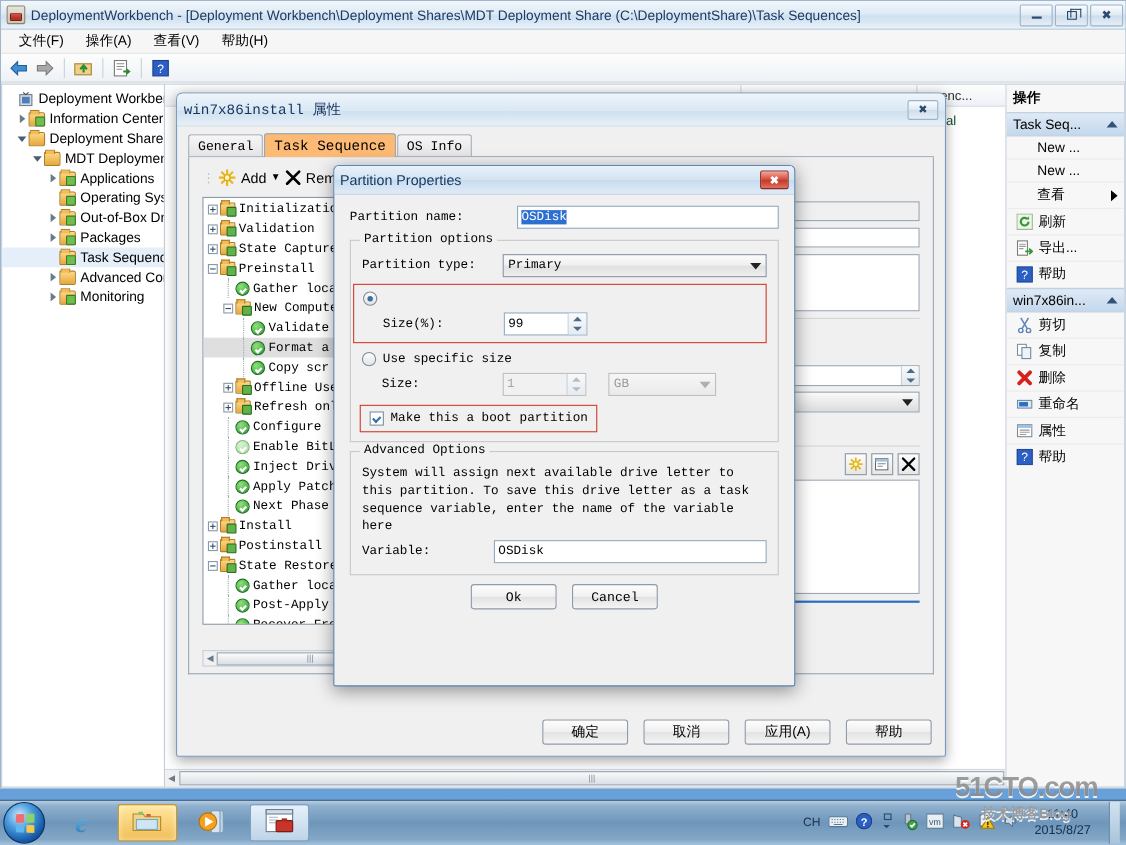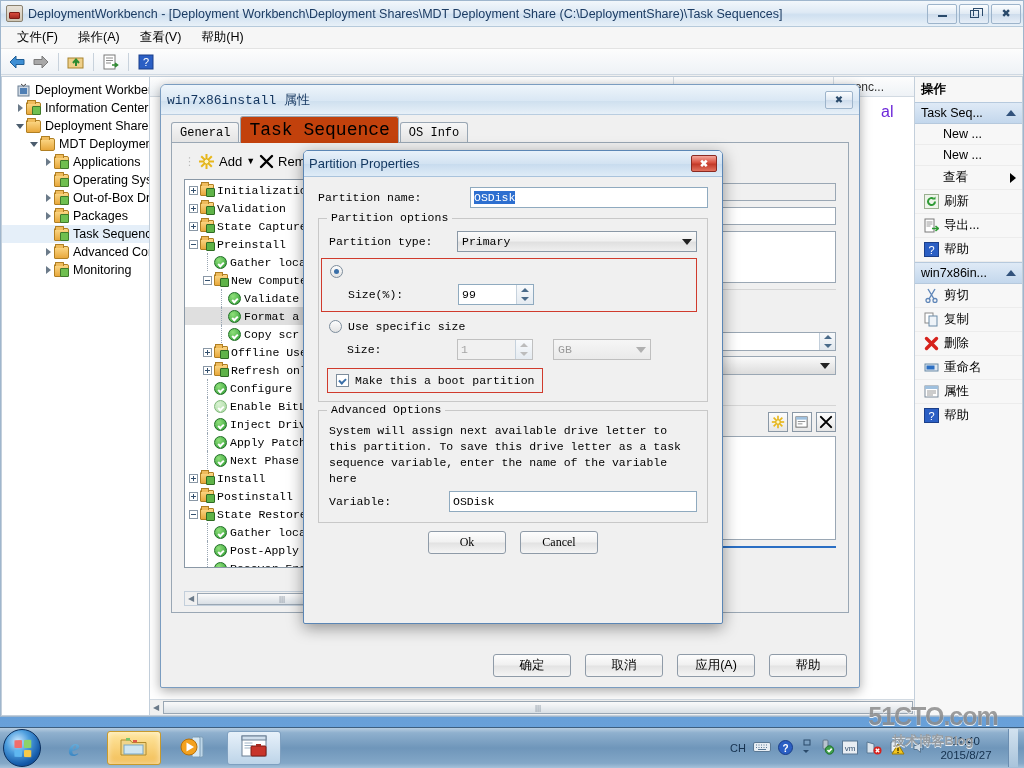--- a/index.html
+++ b/index.html
@@ -145,21 +145,21 @@
     display:flex;align-items:center;justify-content:center; color:#2a4a6b; font-size:10px;
   }
   #props-inner { position:absolute; left:0; top:30px; right:0; bottom:0; padding:6px 10px 10px 10px; }
   .tabstrip { display:flex; align-items:flex-end; height:22px; border-bottom:1px solid #9aa7b4; }
   .tab {
     font-family:"Liberation Mono", monospace; font-size:12px;
     padding:3px 8px 2px 8px; border:1px solid #9aa7b4; border-bottom:none;
     background: linear-gradient(180deg,#f6f6f6,#e4e4e4);
     margin-right:1px; border-radius:3px 3px 0 0; color:#000;
   }
-  .tab.active { background:#c2410c; position:relative; top:1px; padding-bottom:3px; font-size:18px;}
+  .tab.active { background:#fdba74; position:relative; top:1px; padding-bottom:3px; font-size:13px;}
   .tabpanel { border:1px solid #9aa7b4; border-top:none; background:#f0f0f0; height:470px; position:relative; padding:6px; }
 
   .ts-toolbar { display:flex; align-items:center; gap:4px; height:24px; padding-left:6px; font-size:13px;}
   .ts-tree-box { position:absolute; left:12px; top:36px; width:250px; bottom:44px; background:#fff; border:1px solid #8a98a6; overflow:hidden;}
   .tsrow { display:flex; align-items:center; height:18px; white-space:nowrap; font-family:"Liberation Mono", monospace; font-size:11.5px; }
   .tsrow.sel { background:#dfdfdf; }
   .tsexp { width:13px; flex:none; display:flex;align-items:center;justify-content:center; }
   .boxexp { width:9px;height:9px;border:1px solid #8a98a6;background:#fff;position:relative; }
   .boxexp:before{content:"";position:absolute;left:1px;top:3px;width:5px;height:1px;background:#33506e;}
   .boxexp.plus:after{content:"";position:absolute;left:3px;top:1px;width:1px;height:5px;background:#33506e;}
@@ -245,21 +245,21 @@
   .spin .btns div{flex:1;display:flex;align-items:center;justify-content:center;}
   .tri-up{width:0;height:0;border-left:4px solid transparent;border-right:4px solid transparent;border-bottom:4px solid #4a6b8a;}
   .tri-dn{width:0;height:0;border-left:4px solid transparent;border-right:4px solid transparent;border-top:4px solid #4a6b8a;}
   .spin.disabled { border-color:#c0c0c0; background:#f1f1f1; color:#a6a6a6;}
   .adv-text { line-height:16px; }
   .pp-buttons { display:flex; justify-content:center; gap:14px; margin-top:6px; }
   .pp-btn {
     width:78px; height:23px; border:1px solid #8f9ba8; border-radius:3px;
     background:linear-gradient(180deg,#fdfdfd,#f1f1f1 48%,#e2e2e2 52%,#f5f5f5);
     display:flex;align-items:center;justify-content:center;
-    font-family:Liberation Serif, serif; font-size:12px;
+    font-family:Liberation Mono, monospace; font-size:12px;
   }
 
   
   #taskbar {
     position:absolute; left:0; bottom:0; width:1024px; height:41px;
     background: linear-gradient(180deg,#b8cde0 0%,#8fb0ce 12%,#6f96ba 50%,#83a7c7 88%,#a6c2da 100%);
     border-top:1px solid #3d5f80;
     display:flex; align-items:center;
   }
   #start-orb {
@@ -459,21 +459,21 @@
           </div>
         </div>
       </div>
 
       <div id="center-pane">
         <div style="display:flex;height:20px;border-bottom:1px solid #d2dae2;background:linear-gradient(180deg,#fdfdfd,#eef2f6);">
           <div style="flex:1;border-right:1px solid #d2dae2;"></div>
           <div style="width:160px;border-right:1px solid #d2dae2;"></div>
           <div style="width:80px;padding:3px 4px;font-size:12px;color:#333;overflow:hidden;white-space:nowrap;">...uenc...</div>
         </div>
-        <div style="position:absolute;left:710px;top:26px;font-size:16px;color:#6d28d9;padding-left:21px;">al</div>
+        <div style="position:absolute;left:710px;top:26px;font-size:12px;color:#14532d;">al</div>
 
         <div style="position:absolute;left:0;right:0;bottom:0;height:16px;background:#f0f0f0;border-top:1px solid #d2dae2;display:flex;align-items:center;">
           <div style="width:12px;height:14px;display:flex;align-items:center;justify-content:center;color:#6b7a89;font-size:8px;">◀</div>
           <div style="flex:1;height:13px;margin:0 1px;background:linear-gradient(180deg,#fbfbfb,#d9dfe5);border:1px solid #9aa7b4;display:flex;align-items:center;justify-content:center;color:#808d9a;font-size:8px;">|||</div>
         </div>
       </div>
 
       <div id="actions-pane">
         <div class="ap-title">操作</div>
 

